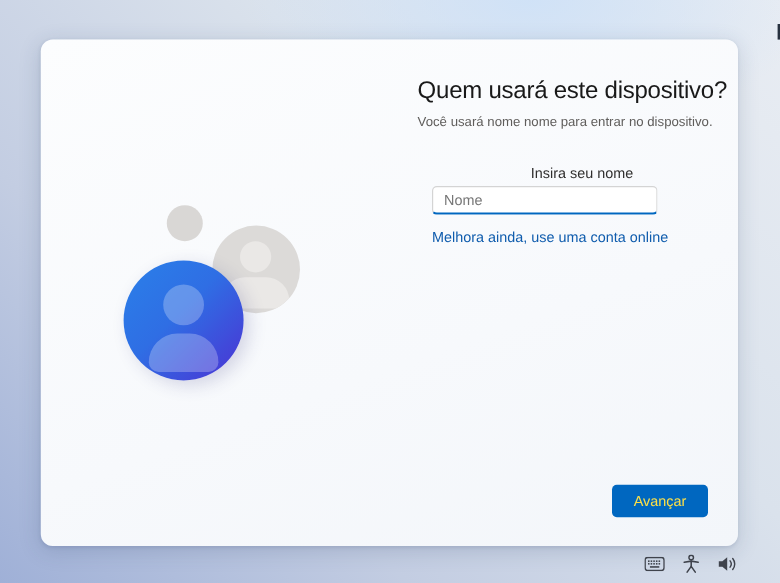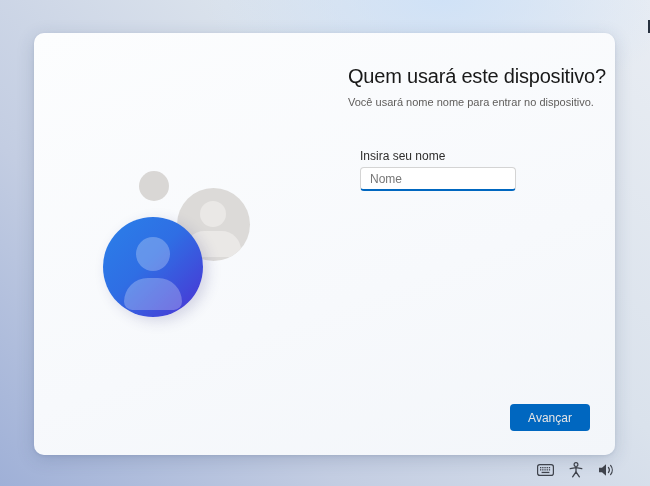--- a/index.html
+++ b/index.html
@@ -50,43 +50,43 @@
   .content { position: absolute; left: 314px; top: 30px; width: 262px; }
   .title {
     font-size: 20px; font-weight: normal; color: #191919;
     letter-spacing: -0.2px; line-height: 26px;
   }
   .subtitle {
     margin-top: 6px; font-size: 11px; color: #5f5d5b; line-height: 14px;
   }
   .form { margin-left: 12px; }
   .field-label {
-    display: block; margin-top: 40px; font-size: 12px; color: #2f2e2d; line-height: 14px;
+    display: block; margin-top: 28px; font-size: 12px; color: #2f2e2d; line-height: 14px; text-align: center;
   }
   .name-input {
     display: block; margin-top: 4px;
-    width: 156px; height: 24px;
+    width: 188px; height: 24px;
     padding: 0 9px;
     font-family: "Liberation Sans", "DejaVu Sans", sans-serif;
     font-size: 12px; color: #1b1b1b;
     background: #ffffff;
     border: 1px solid #d4d4d4;
     border-bottom: 2px solid #0067c0;
     border-radius: 4px;
     outline: none;
   }
   .name-input::placeholder { color: #767676; }
   .online-link {
     display: inline-block; margin-top: 12px;
     font-size: 12px; color: #0f5cad; text-decoration: none; cursor: pointer;
   }
   .next-button {
     position: absolute; left: 476px; top: 371px;
     width: 80px; height: 27px;
-    background: #0067c0; color: #e5e5e5;
+    background: #0067c0; color: #fde047;
     font-family: "Liberation Sans", "DejaVu Sans", sans-serif;
     font-size: 12px;
     border: none; border-radius: 4px;
     cursor: pointer;
   }
 
   
   .tray {
     position: absolute; right: 36px; bottom: 7px;
     display: flex; align-items: center; gap: 15px; height: 18px;
@@ -115,20 +115,21 @@
       <div class="person-body"></div>
     </div>
   </div>
 
   <div class="content">
     <div class="title">Quem usará este dispositivo?</div>
     <div class="subtitle">Você usará nome nome para entrar no dispositivo.</div>
     <div class="form">
       <label class="field-label" for="name">Insira seu nome</label>
       <input id="name" class="name-input" type="text" placeholder="Nome" style="">
+      <a class="online-link">Melhora ainda, use uma conta online</a>
     </div>
   </div>
 
   <button class="next-button">Avançar</button>
 </div>
 
 <div class="tray">
   <span class="tray-icon">
     <svg width="17" height="12" viewBox="0 0 17 12">
       <rect x="0.6" y="0.6" width="15.8" height="10.8" rx="2.2" fill="none" stroke="#3f434c" stroke-width="1.2"></rect>

